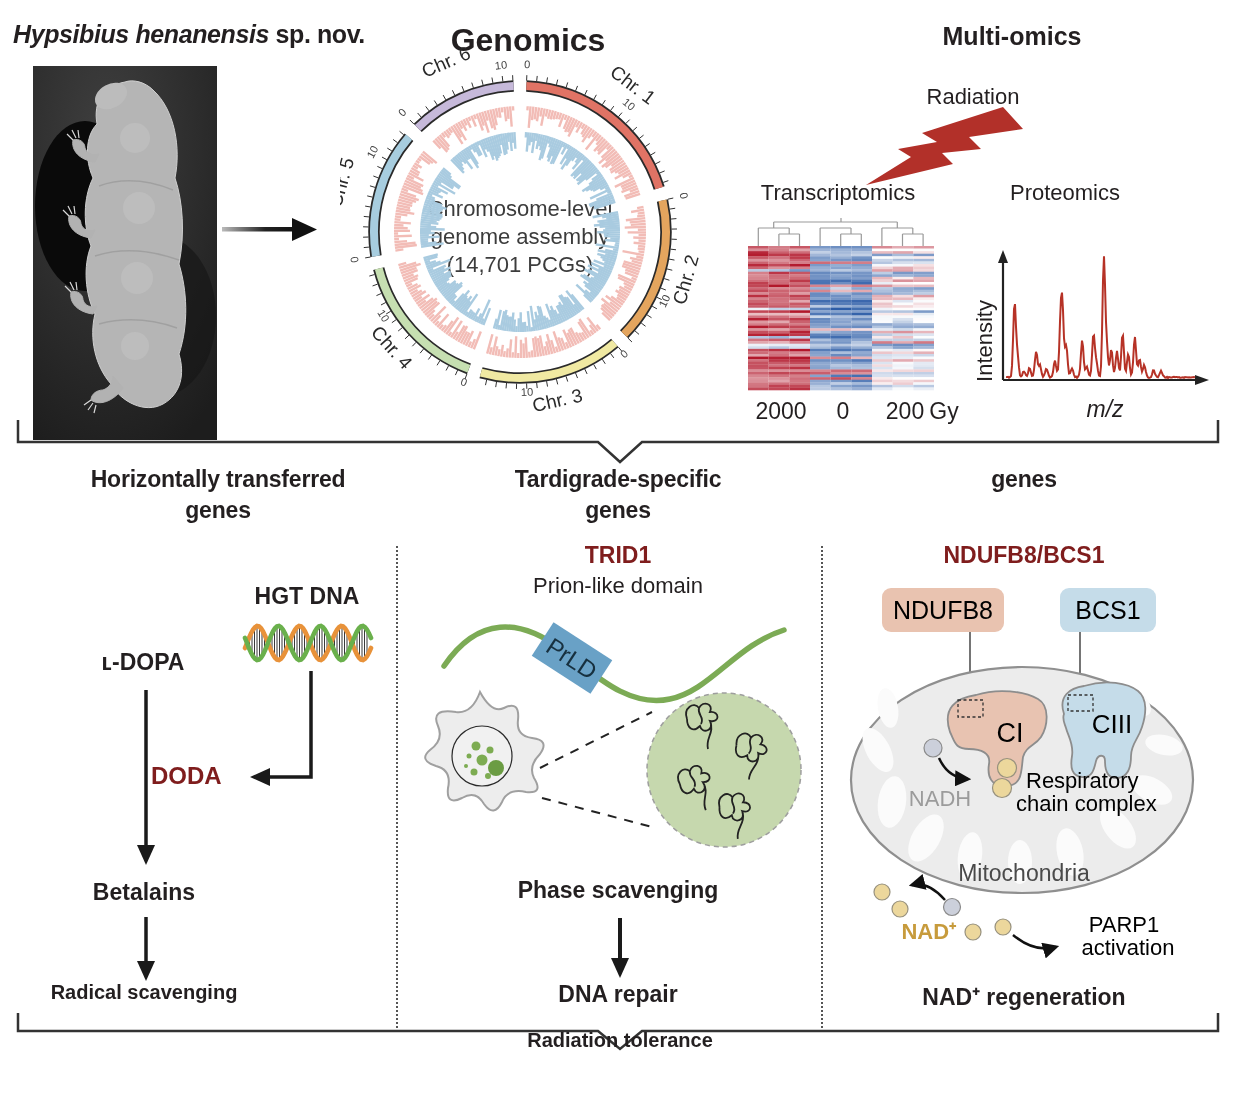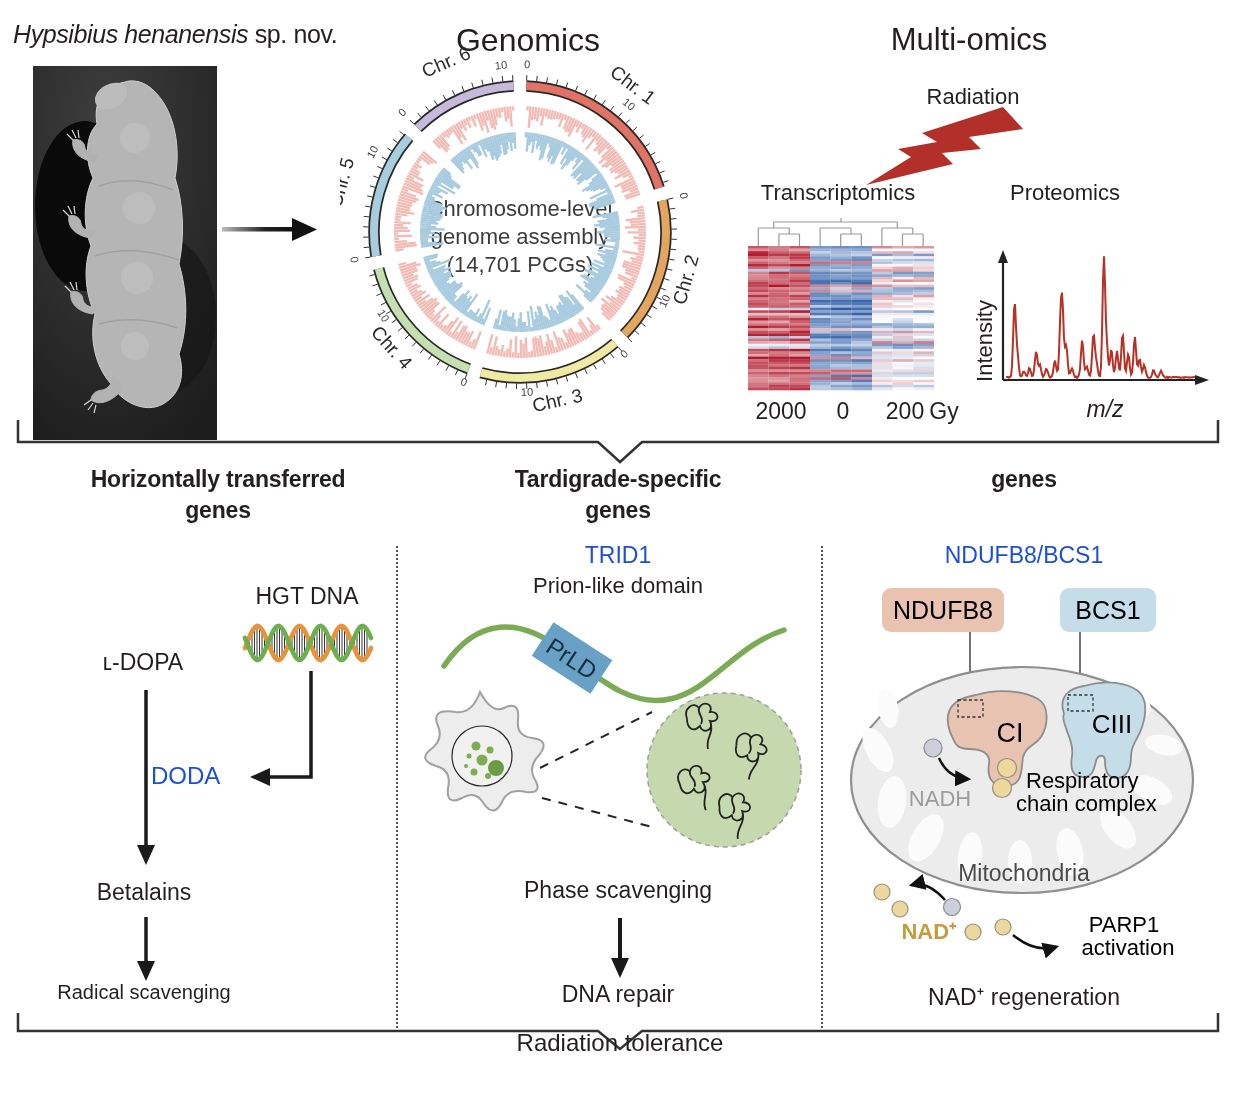--- a/index.html
+++ b/index.html
@@ -1,21 +1,21 @@
 <!DOCTYPE html>
 <html><head>
 <meta charset="utf-8">
 <style>
   html,body{margin:0;padding:0;background:#fff}
   .fig{position:relative;width:1236px;height:1098px;background:#fff;
        font-family:"Liberation Sans",sans-serif;color:#231f20;overflow:hidden}
   .abs{position:absolute}
   .c{text-align:center}
-  .b{font-weight:normal}
-  .red{color:#1d4ed8}
+  .b{font-weight:bold}
+  .red{color:#7f1d1d}
   .it{font-style:italic}
   .hdr{font-size:23px;font-weight:bold;line-height:31px;letter-spacing:-0.2px}
   .lbl22{font-size:22px}
   .lbl23{font-size:23px}
   .divider{border-left:2px dotted #555}
   svg text{font-family:"Liberation Sans",sans-serif}
 </style>
 </head>
 <body>
 
@@ -701,21 +701,21 @@
       <line x1="133.4354724033293" y1="47.83344781226509" x2="131.74501100543037" y2="42.599678590928164" stroke="#333" stroke-width="1"></line>
       <line x1="143.0923257144177" y1="45.06438968436083" x2="141.7524431495946" y2="39.73009360029474" stroke="#333" stroke-width="1"></line>
       <line x1="152.91146440987333" y1="42.94141675306838" x2="151.92805222673343" y2="37.530049044433895" stroke="#333" stroke-width="1"></line>
       <line x1="162.84971311416234" y1="41.47386386499696" x2="162.22709543843888" y2="36.00921865877572" stroke="#333" stroke-width="1"></line>
       <line x1="172.8633727174894" y1="40.66818394326154" x2="172.60428723858638" y2="35.17428963097072" stroke="#333" stroke-width="1"></line>
       <text x="65.05088065482447" y="75.0269263387142" text-anchor="middle" font-size="11" fill="#444" transform="rotate(315.5 65.05088065482447 75.0269263387142)">0</text>
       <text x="161.43467294206326" y="29.05421566903965" text-anchor="middle" font-size="11" fill="#444" transform="rotate(353.5 161.43467294206326 29.05421566903965)">10</text>
       <text x="108.62391666238085" y="27.846246685062823" text-anchor="middle" font-size="19" fill="#2a2a2a" transform="rotate(336.5 108.62391666238085 27.846246685062823)">Chr. 6</text>
     </svg>
 
-  <div class="abs c b" style="left:819px;top:22px;width:300px;font-size:31px">Multi-omics</div>
+  <div class="abs c b" style="left:862px;top:22px;width:300px;font-size:25px">Multi-omics</div>
   <div class="abs c lbl22" style="left:868px;top:84px;width:210px">Radiation</div>
 
   <svg class="abs" style="left:858px;top:103px" width="168" height="85" viewBox="0 0 168 85">
     <polygon points="145,4 165,26 111,34 123,46 84,50 95,61 8,82 53,54 40,46 79,39 64,30" fill="#b23029"></polygon>
   </svg>
 
   <div class="abs c lbl22" style="left:743px;top:180px;width:190px">Transcriptomics</div>
   <div class="abs c lbl22" style="left:975px;top:180px;width:180px">Proteomics</div>
 
   <svg id="heatmap" class="abs" style="left:746px;top:218px" width="192" height="178" viewBox="0 0 192 178">
@@ -1425,15 +1425,15 @@
     <path d="M183,355 Q205,373 226,367" stroke="#111" stroke-width="2.5" fill="none" marker-end="url(#ah)"></path>
     <text x="294" y="352" text-anchor="middle" font-size="22">PARP1</text>
     <text x="298" y="375" text-anchor="middle" font-size="22">activation</text>
   </svg>
 
   <div class="abs c b lbl23" style="left:870px;top:980px;width:308px">NAD⁺ regeneration</div>
 
   <svg class="abs" style="left:8px;top:1004px" width="1220" height="52" viewBox="0 0 1220 52">
     <path d="M10,9 V27 H590 L612,45 L634,27 H1210 V9" stroke="#333" stroke-width="2.5" fill="none"></path>
   </svg>
-  <div class="abs c b" style="left:458px;top:1029px;width:324px;font-size:24px">Radiation tolerance</div>
+  <div class="abs c b" style="left:458px;top:1029px;width:324px;font-size:20px">Radiation tolerance</div>
 
 </div>
 
 </body></html>

